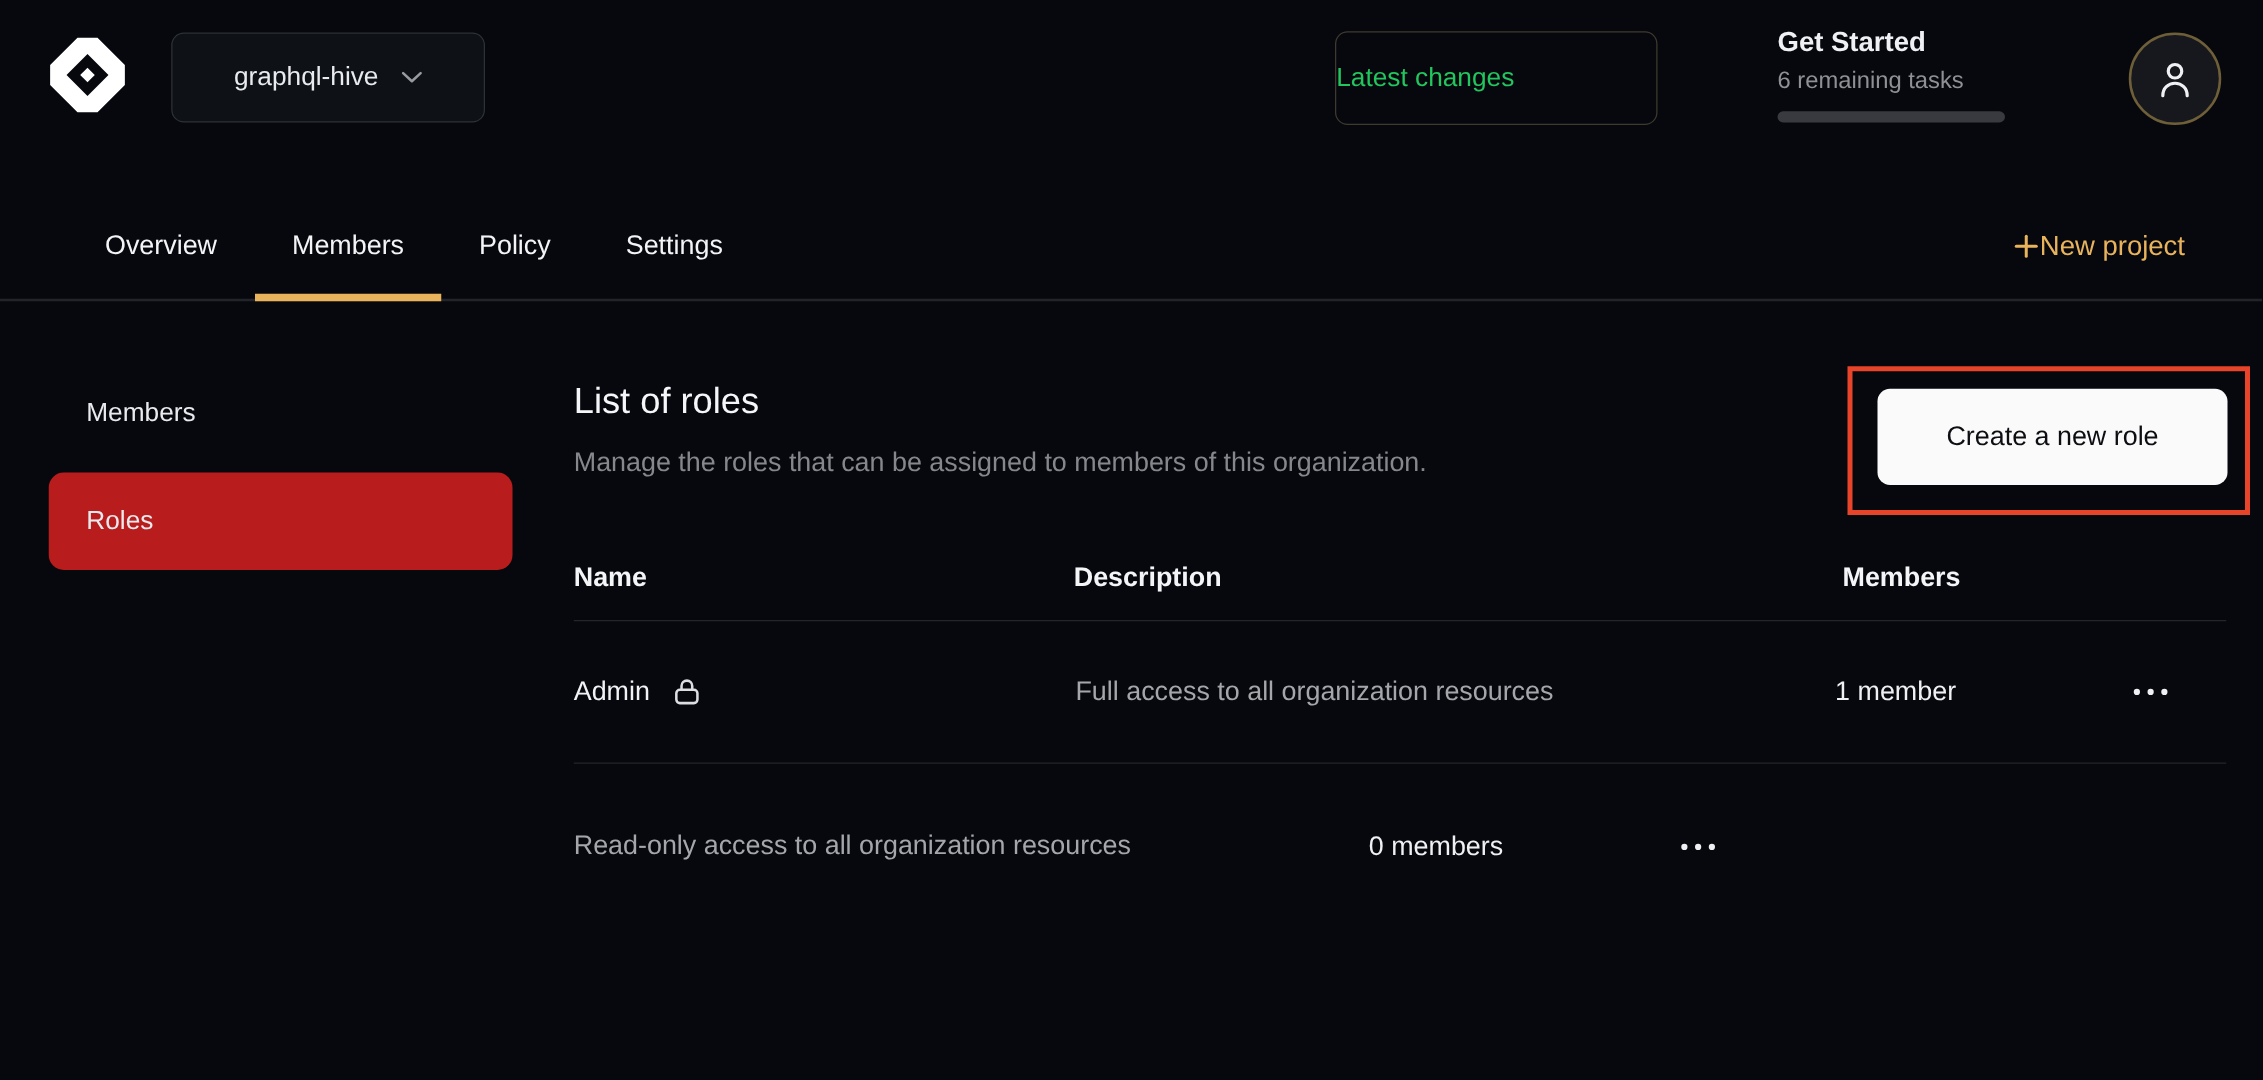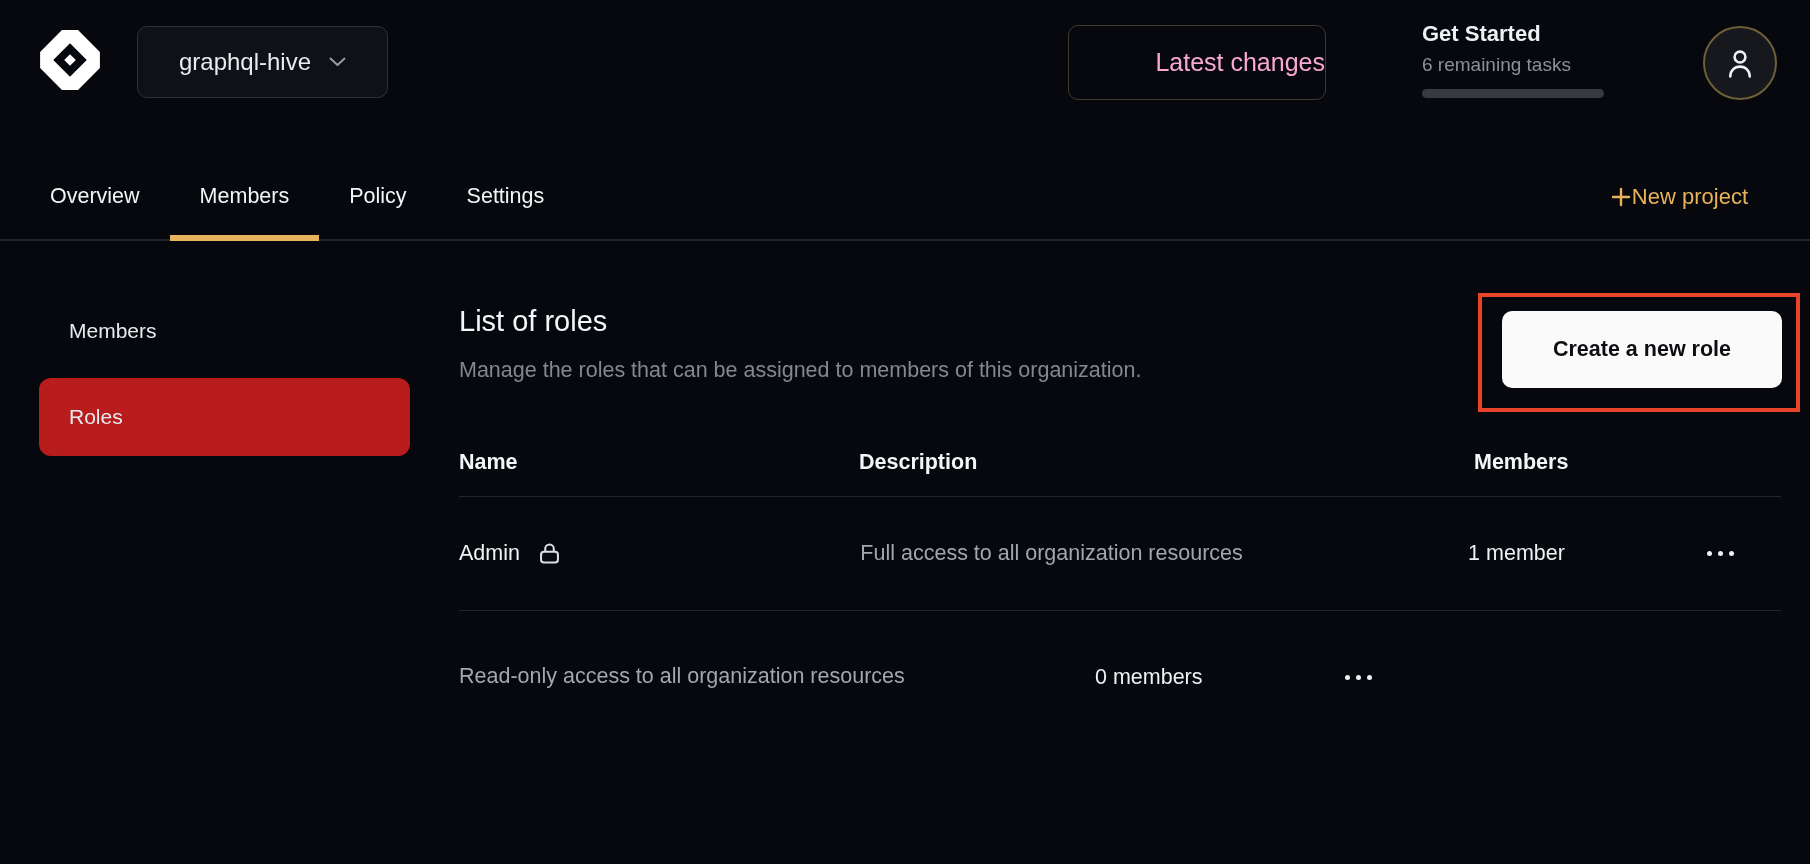--- a/index.html
+++ b/index.html
@@ -9,43 +9,43 @@
     background:var(--page_bg, #06080e);
     font-family:"Liberation Sans","DejaVu Sans",sans-serif;
     color:#eceef1;
   }
   
   .logo { position:absolute; left:35px; top:25px; width:70px; height:70px; }
   .org-btn {
     position:absolute; left:137px; top:26px; width:251px; height:72px;
     display:flex; align-items:center; justify-content:center; gap:18px;
     background:#0e1116; border:1.5px solid #2e3137; border-radius:10px;
-    font-size:24px; color:#e9ebee; cursor:pointer;
+    font-size:21px; color:#e9ebee; cursor:pointer;
   }
   .latest-btn {
     position:absolute; left:1068px; top:25px; width:258px; height:75px;
-    display:flex; align-items:center; justify-content:flex-end;
+    display:flex; align-items:center; justify-content:flex-start;
     background:transparent; border:1.5px solid #3f3a2d; border-radius:10px;
-    font-size:25px; color:#f9a8d4; cursor:pointer;
+    font-size:21px; color:#22c55e; cursor:pointer;
   }
   .get-started { position:absolute; left:1422px; top:21px; width:183px; }
   .gs-title { font-size:22px; font-weight:600; color:#eef0f3; }
   .gs-sub { margin-top:7px; font-size:19px; color:#8e9096; }
   .gs-track { margin-top:13px; width:182px; height:9px; border-radius:5px; background:#393a40; overflow:hidden; }
   .gs-fill { height:100%; background:var(--accent,#e9b35b); width:0; }
   .avatar {
     position:absolute; left:1703px; top:26px; width:74px; height:74px; border-radius:50%;
     background:#16181d; border:2.5px solid #6e5f38;
     display:flex; align-items:center; justify-content:center; cursor:pointer;
   }
   
   .tabbar {
     position:absolute; left:0; right:0; top:153px; height:88px;
     border-bottom:2px solid #222429;
-    display:flex; align-items:center; padding-left:20px;
+    display:flex; align-items:center; padding-left:54px;
   }
   .tab {
     position:relative; height:100%; display:flex; align-items:center;
     padding:0 30px; font-size:21.5px; font-weight:500; color:#f3f4f6; cursor:pointer;
   }
   .tab.active::after {
     content:""; position:absolute; left:0; right:0; bottom:-2px; height:6px;
     background:var(--accent,#e9b35b);
   }
   .new-project {
@@ -59,21 +59,21 @@
     height:78px; display:flex; align-items:center; padding-left:30px;
     border-radius:12px; font-size:21px; color:#e9eaed; cursor:pointer;
   }
   .side-item.active { background:#b91c1c; }
   
   .main-title { position:absolute; left:459px; top:305px; font-size:29px; font-weight:400; color:#f4f6f8; }
   .main-sub { position:absolute; left:459px; top:358px; font-size:21.5px; color:#85878d; }
   .create-btn {
     position:absolute; left:1502px; top:311px; width:280px; height:77px;
     background:#fafafa; color:#0c0e12; border:none; border-radius:10px;
-    font-family:inherit; font-size:21.5px; font-weight:700; cursor:pointer;
+    font-family:inherit; font-size:21.5px; font-weight:400; cursor:pointer;
   }
   .annotation-box {
     position:absolute; left:1478px; top:293px; width:322px; height:119px;
     border:4px solid var(--annotation,#e8442a); pointer-events:none; z-index:5;
   }
   
   .table { position:absolute; left:459px; top:428px; width:1322px; }
   .t-head { display:flex; align-items:center; height:69px; border-bottom:1.5px solid #232529; }
   .t-row { display:flex; align-items:center; border-bottom:1.5px solid #232529;gap:21px; }
   .t-row.row-admin { height:114px; }

